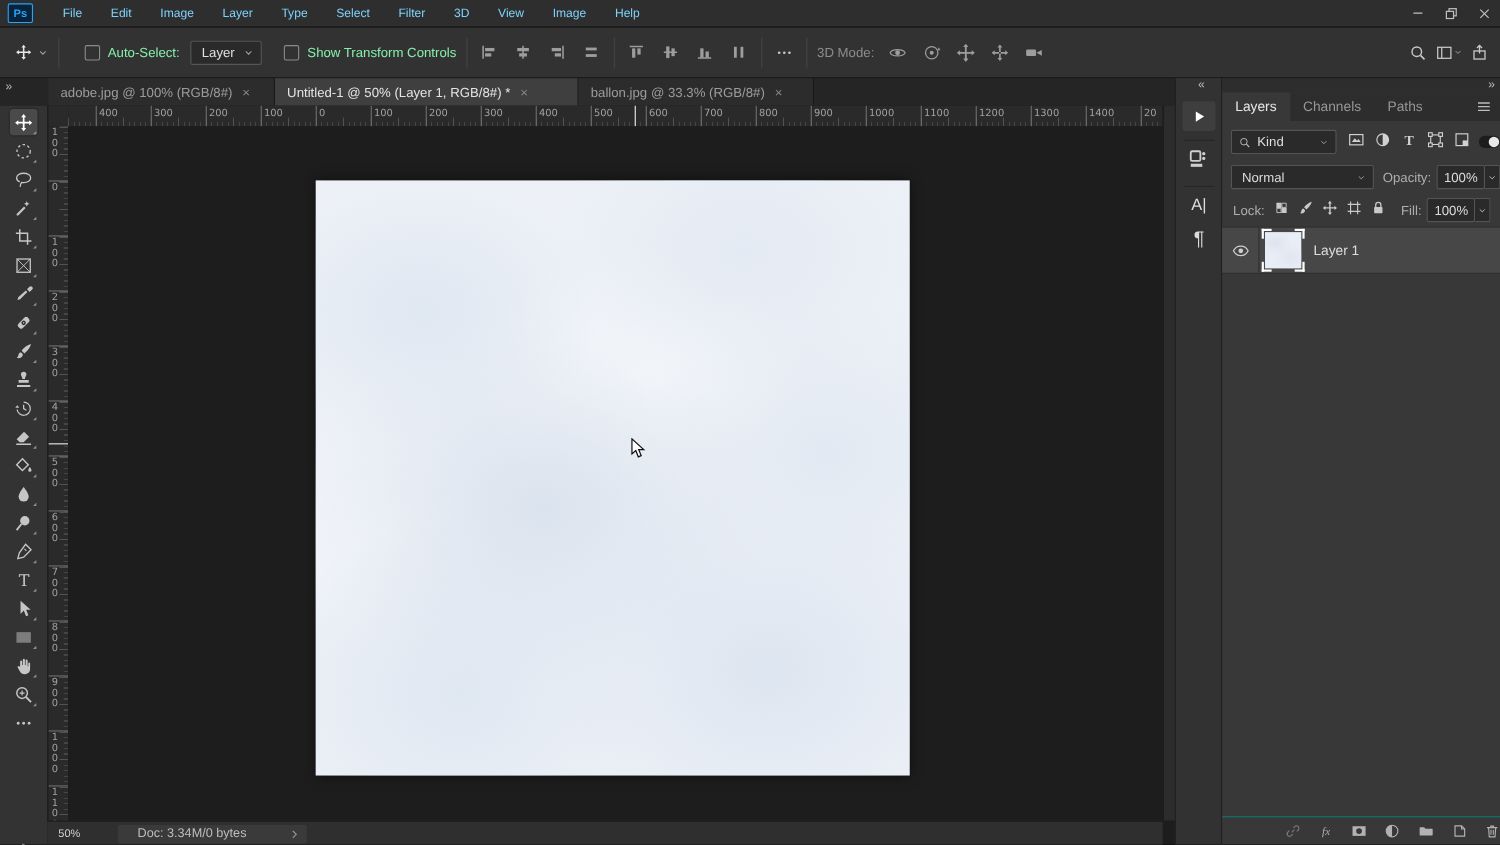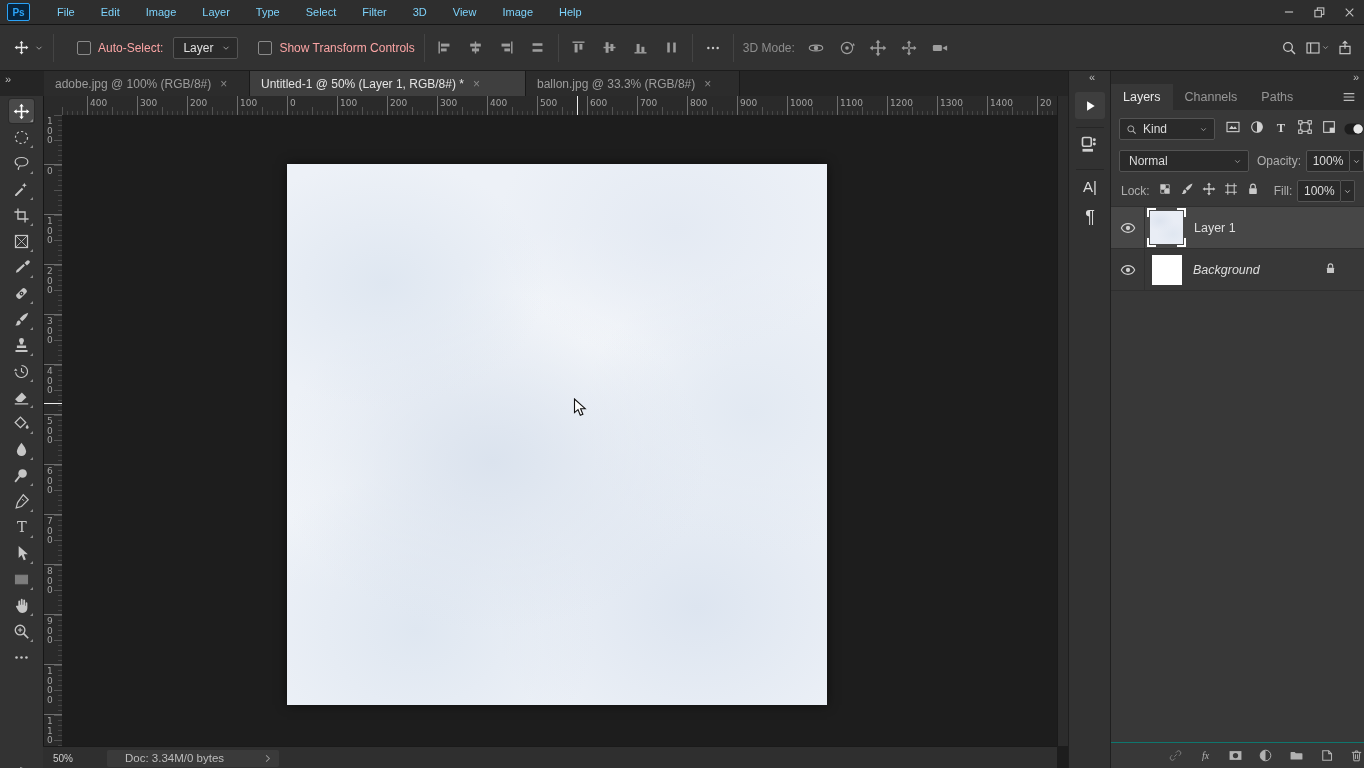--- a/index.html
+++ b/index.html
@@ -17,21 +17,21 @@
   #menu-items{display:flex;margin-left:14px;}
   .menu-item{padding:0 13px;font-size:11px;color:#7dd3fc;line-height:23px;cursor:default;}
   #wincontrols{margin-left:auto;display:flex;align-items:center;height:24px;}
   .winbtn{width:30px;height:24px;display:flex;align-items:center;justify-content:center;color:#c2c2c2;}
 
   
   #optionsbar{position:absolute;left:0;top:25px;width:1364px;height:45px;background:#323232;
               border-bottom:1px solid #1c1c1c;display:flex;align-items:center;z-index:29;}
   .v-div{width:1px;height:28px;background:#444;margin:0 9px;flex:0 0 auto;}
   .checkbox{width:12px;height:12px;border:1px solid #8a8a8a;border-radius:2px;margin:0 7px 0 14px;flex:0 0 auto;}
-  .olabel{font-size:12px;color:#fca5a5;white-space:nowrap;}
+  .olabel{font-size:12px;color:#86efac;white-space:nowrap;}
   .olabel.dim{color:#8d8d8d;margin-right:10px;}
   .dd{display:flex;align-items:center;gap:8px;background:#2a2a2a;border:1px solid #555;border-radius:2px;
       height:20px;padding:0 6px 0 9px;font-size:12px;color:#e0e0e0;margin-left:10px;}
   .tool-ind{display:flex;align-items:center;gap:5px;margin-left:14px;color:#e8e8e8;}
   .igroup{display:flex;align-items:center;gap:9px;}
   .obtn{width:22px;height:22px;display:flex;align-items:center;justify-content:center;color:#9d9d9d;border-radius:2px;}
   .obtn.bright{color:#c9c9c9;}
   .spacer{flex:1;}
 
   
@@ -872,36 +872,20 @@
             </span>
           </span>
           <div class="lthumb clouds">
             <span class="corner c-tl"></span>
             <span class="corner c-tr"></span>
             <span class="corner c-bl"></span>
             <span class="corner c-br"></span>
           </div>
           <span class="lname">Layer 1</span>
         </div>
-        <div class="lrow" style="position: relative;">
-          <span class="eyebox">
-            <span class="icon">
-              <svg width="16" height="16" viewBox="0 0 24 24">
-                <path d="M12 5.5C7.3 5.5 3.6 8.6 2 12c1.6 3.4 5.3 6.5 10 6.5s8.4-3.1 10-6.5c-1.6-3.4-5.3-6.5-10-6.5z" fill="none" stroke="currentColor" stroke-width="1.7"></path>
-                <circle cx="12" cy="12" r="3.2" fill="currentColor"></circle>
-              </svg>
-            </span>
-          </span>
-          <div class="lthumb white"></div>
-          <span class="lname italic">Background</span>
-          <span class="llock"><svg width="13" height="13" viewBox="0 0 24 24">
-              <rect x="5.5" y="10.5" width="13" height="10" rx="1.2" fill="currentColor"></rect>
-              <path d="M8 10.5V7.5a4 4 0 018 0v3" fill="none" stroke="currentColor" stroke-width="2"></path>
-            </svg></span>
-        </div>
       </div>
 
     <div id="lp-bottom">
         <span class="obtn">
           <span class="icon">
             <svg width="15" height="15" viewBox="0 0 24 24">
               <path d="M10 14l4-4" stroke="currentColor" stroke-width="1.6"></path>
               <path d="M12.5 7.5l2-2a3.5 3.5 0 015 5l-2 2M11.5 16.5l-2 2a3.5 3.5 0 01-5-5l2-2" fill="none" stroke="currentColor" stroke-width="1.6"></path>
             </svg>
           </span>

